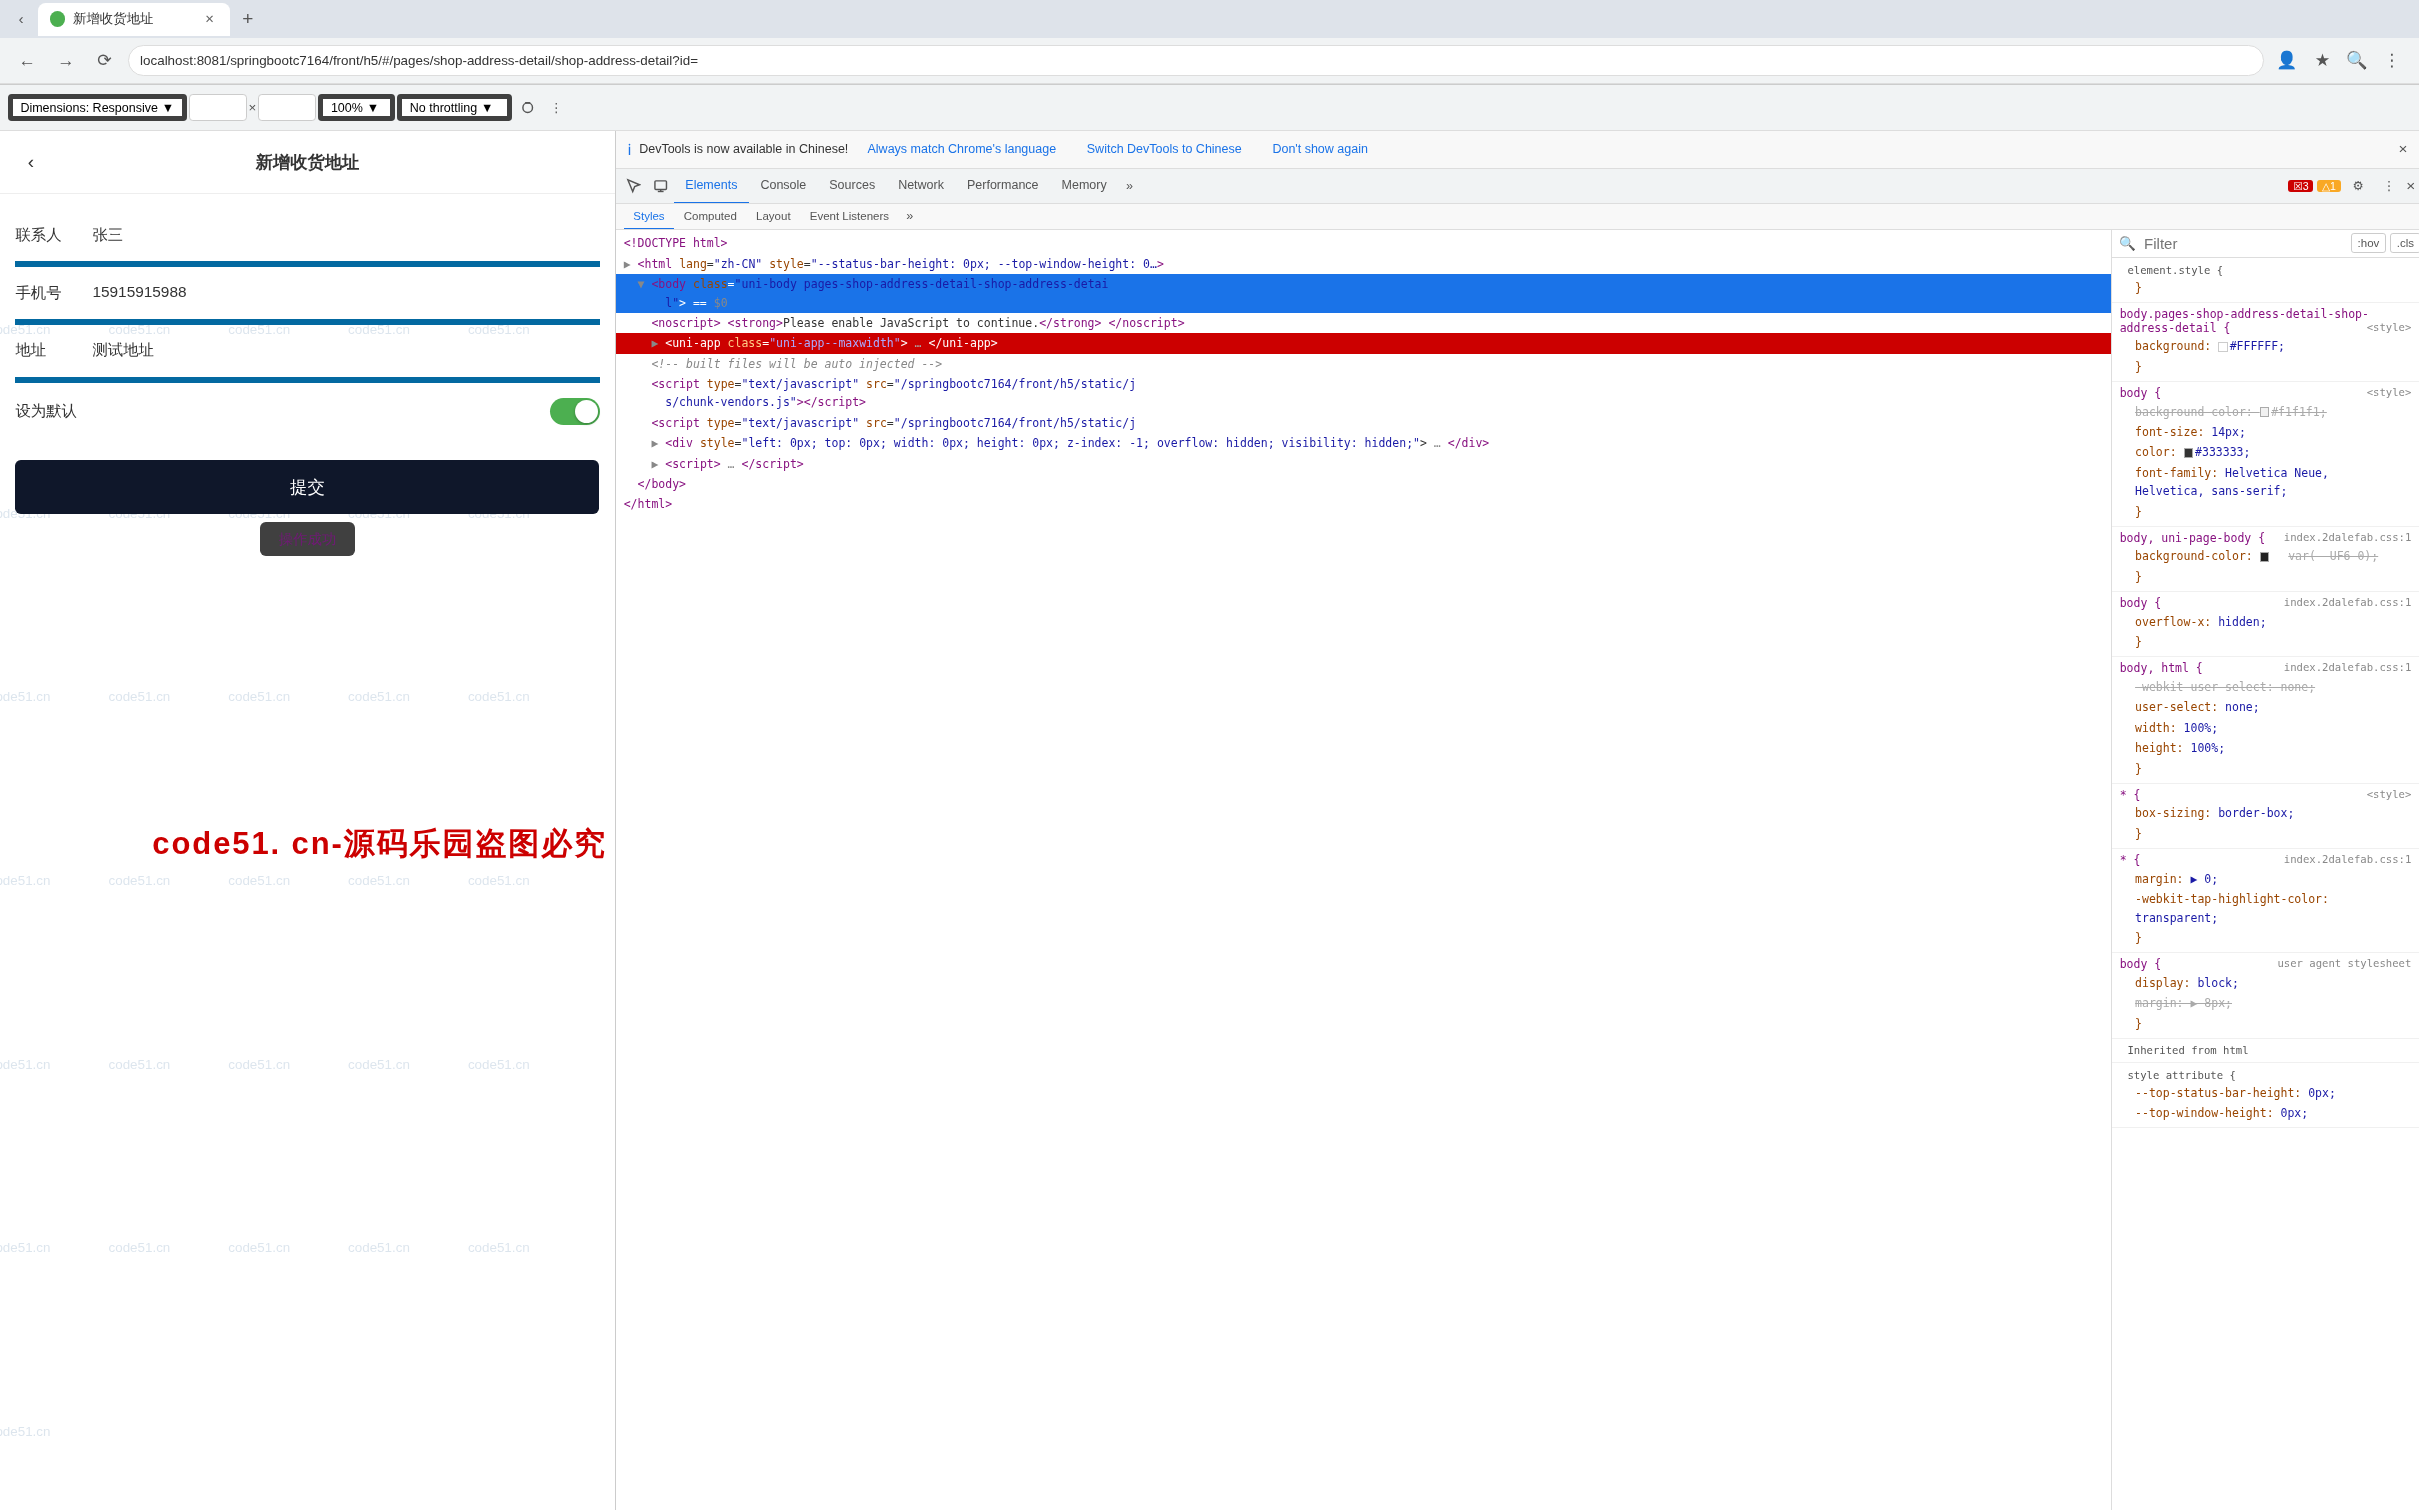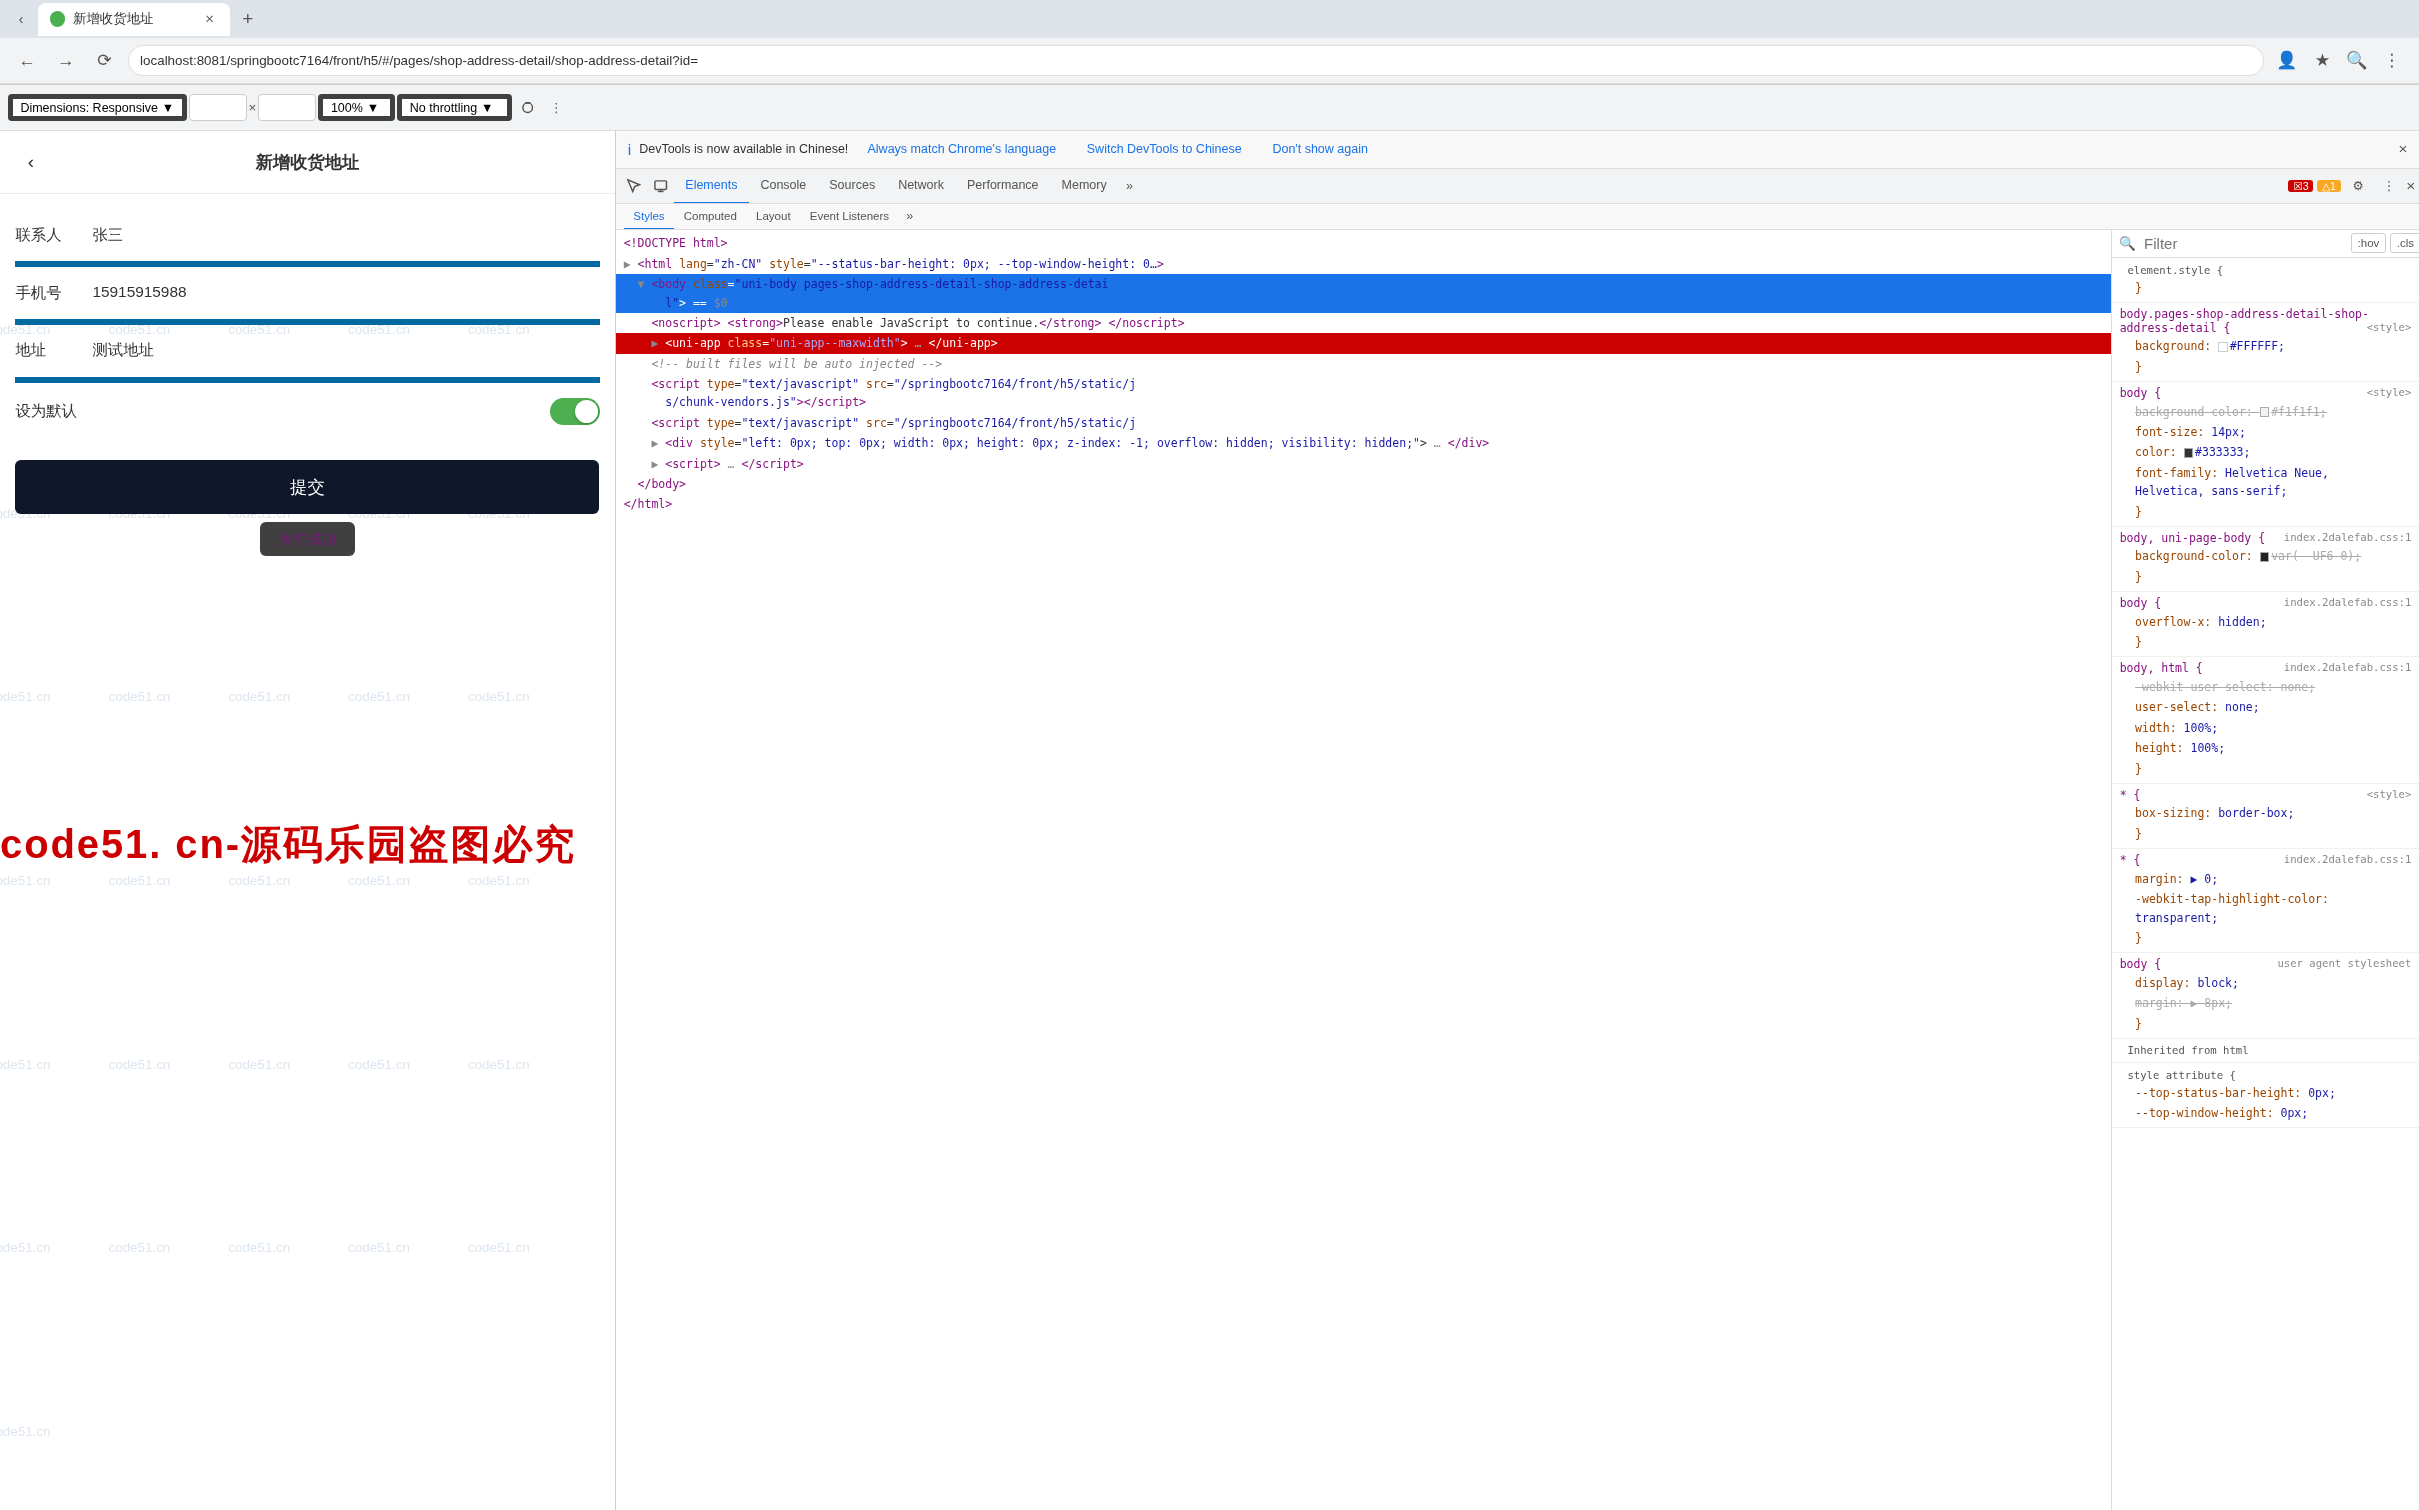--- a/index.html
+++ b/index.html
@@ -49,21 +49,21 @@
     .form-item-toggle { display: flex; align-items: center; padding: 15.4px 0; }
     .toggle-label { flex: 1; font-size: 15.4px; color: #333; }
     .toggle-switch { width: 50px; height: 27px; background: #4caf50; border-radius: 13.4px; position: relative; cursor: pointer; }
     .toggle-knob { width: 23px; height: 23px; background: white; border-radius: 50%; position: absolute; right: 1.9px; top: 1.9px; box-shadow: 0 1px 2.9px rgba(0,0,0,0.3); }
 
     .submit-btn { margin: 19px 15.4px 0; background: #0f172a; color: white; border: none; border-radius: 5.8px; padding: 15.4px; font-size: 17.3px; width: calc(100% - 31px); cursor: pointer; text-align: center; }
     .toast { background: rgba(0,0,0,0.75); color: #701a75; border-radius: 5.8px; padding: 7.7px 19px; text-align: center; font-size: 14.4px; margin: 7.7px 15.4px; display: inline-block; }
     .toast-wrap { display: flex; justify-content: center; }
 
     
-    .code51-watermark { position: absolute; left: 0; right: 0; top: 50%; transform: translateY(-50%); text-align: left; font-size: 40px; font-weight: bold; color: #cc0000; z-index: 10; pointer-events: none; letter-spacing: 1.9px; }
+    .code51-watermark { position: absolute; left: 0; right: 8px; top: 50%; transform: translateY(-50%); text-align: right; font-size: 31px; font-weight: bold; color: #cc0000; z-index: 10; pointer-events: none; letter-spacing: 1.9px; }
 
     
     .devtools-panel { flex: 1; background: #f8f8f8; display: flex; flex-direction: column; border-left: 1px solid #ccc; overflow: hidden; }
 
     
     .lang-notify { background: #f8f8f8; border-bottom: 1px solid #ddd; padding: 7.7px 11.5px; display: flex; align-items: center; gap: 7.7px; font-size: 12.5px; }
     .lang-notify-icon { color: #1a73e8; font-size: 15.4px; }
     .lang-notify-text { color: #333; font-weight: 500; }
     .lang-notify-btn { padding: 3.8px 11.5px; border-radius: 3.8px; border: none; cursor: pointer; font-size: 12.5px; background: transparent; color: #1a73e8; }
     .lang-notify-close { margin-left: auto; cursor: pointer; color: #555; font-size: 15.4px; }
@@ -361,21 +361,21 @@
           <div class="style-prop">font-family: <span class="style-val">Helvetica Neue, Helvetica, sans-serif;</span></div>
           <div class="style-prop">}</div>
         </div>
 
         <div class="style-rule">
           <div class="style-selector">
             body, uni-page-body {
             <span class="style-source">index.2dalefab.css:1</span>
           </div>
           <div class="style-prop">
-            background-color: <span class="color-swatch" style="background:#222;"></span><span class="style-val" style="text-decoration:line-through;color:#aaa;">var(--UF6-0);</span>
+            background-color: <span class="color-swatch" style="background:#222;"></span><span class="style-val" style="text-decoration:line-through;color:#aaa;margin-left:17px;">var(--UF6-0);</span>
           </div>
           <div class="style-prop">}</div>
         </div>
 
         <div class="style-rule">
           <div class="style-selector">
             body {
             <span class="style-source">index.2dalefab.css:1</span>
           </div>
           <div class="style-prop">overflow-x: <span class="style-val">hidden;</span></div>

